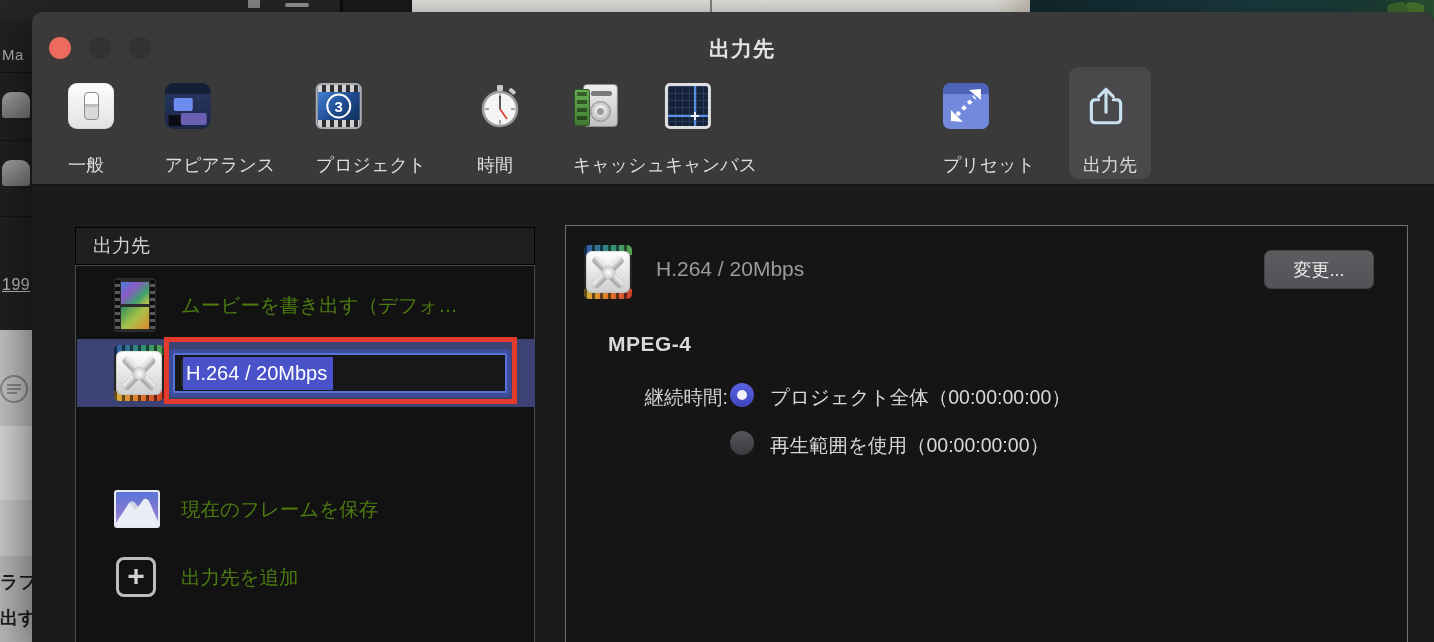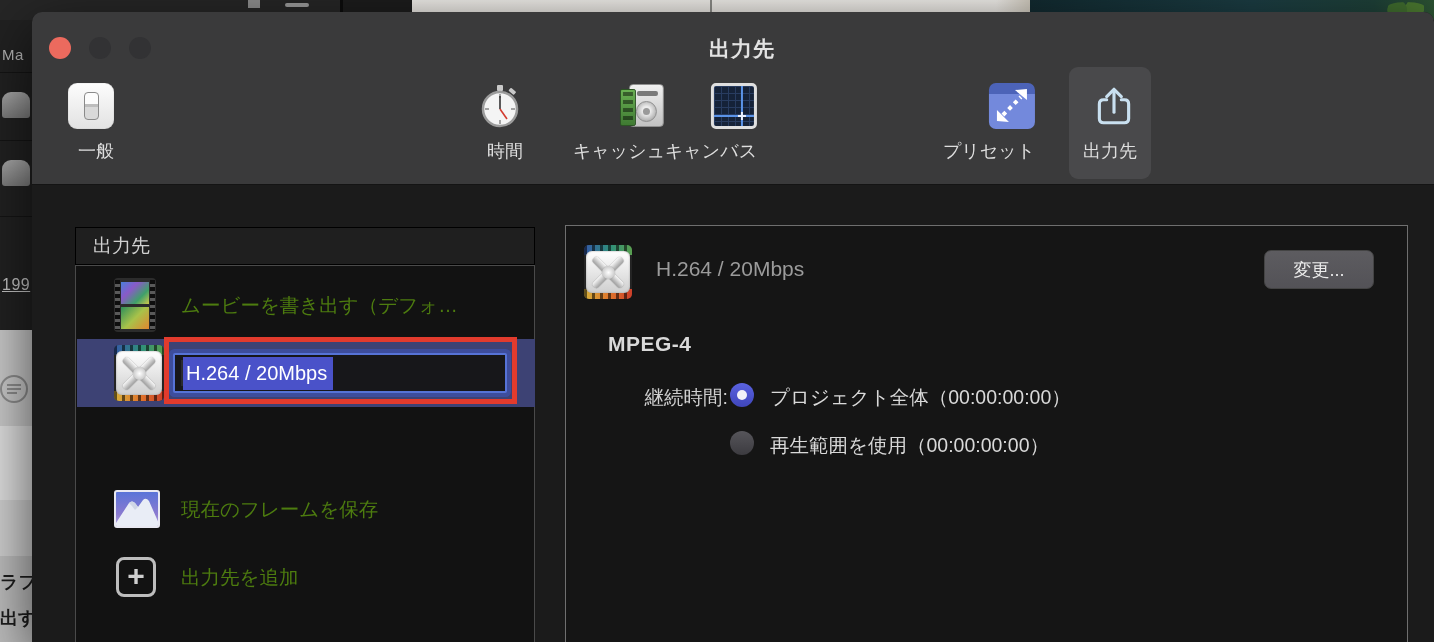--- a/index.html
+++ b/index.html
@@ -42,22 +42,22 @@
   .toolbar { position:absolute; left:0; top:0; width:100%; height:173px;
              background:#3a3a3b; border-radius:10px 10px 0 0; border-bottom:1px solid #141414; }
   .tl { position:absolute; top:25px; width:22px; height:22px; border-radius:50%; }
   .tl.red { left:17px; background:#ec6a5e; }
   .tl.g1 { left:57px; background:#323234; }
   .tl.g2 { left:97px; background:#323234; }
   .win-title { position:absolute; top:23px; left:710px; transform:translateX(-50%);
                color:#e3e3e3; font-size:21px; font-weight:700; letter-spacing:1px; white-space:nowrap; }
 
   .tb-item { position:absolute; top:55px; height:112px; transform:translateX(-50%);
-             display:flex; flex-direction:column; align-items:flex-end; justify-content:flex-start;
-             padding:16px 14px 0; border-radius:9px; }
+             display:flex; flex-direction:column; align-items:flex-start; justify-content:flex-start;
+             padding:16px 14px 0; border-radius:9px;gap:14px; }
   .tb-item.selected { background:#49494b; }
   .tb-item .lab { margin-top:10px; color:#dedede; font-size:18px; white-space:nowrap; }
   .tb-ic { width:46px; height:46px; position:relative; flex:0 0 46px; }
 
   
   .tb-general { border-radius:9px; background:linear-gradient(180deg,#fdfdfd,#e2e2e2);
                 display:flex; align-items:center; justify-content:center; box-shadow:inset 0 0 1px #999; }
   .tb-general .sw { width:15px; height:28px; border-radius:4px; border:1px solid #8a8a8a;
                     background:linear-gradient(180deg,#fcfcfc 0 44%,#bdbdbd 44% 52%,#d9d9d9 52%); }
   
@@ -233,20 +233,37 @@
       <div class="tl g1"></div>
       <div class="tl g2"></div>
       <div class="win-title">出力先</div>
 
       <div class="tb-item" style="left:59px;">
         <div class="tb-ic tb-general">
             <div class="sw"></div>
           </div>
         <div class="lab">一般</div>
       </div>
+      <div class="tb-item" style="left:188px;">
+        <div class="tb-ic tb-appearance">
+            <div class="t"></div>
+            <div class="b"></div>
+            <div class="k"></div>
+            <div class="p"></div>
+          </div>
+        <div class="lab">アピアランス</div>
+      </div>
+      <div class="tb-item" style="left:339px;">
+        <div class="tb-ic tb-project">
+            <div class="strip top"></div>
+            <div class="strip bot"></div>
+            <div class="c3"></div>
+          </div>
+        <div class="lab">プロジェクト</div>
+      </div>
       <div class="tb-item" style="left:468px;">
         <div class="tb-ic">
           <svg width="46" height="46" viewBox="0 0 46 46">
             <rect x="20" y="2" width="6" height="6" rx="1" fill="#c9c9c9"></rect>
             <rect x="32" y="6" width="7" height="4" rx="1" fill="#c9c9c9" transform="rotate(40 35 8)"></rect>
             <circle cx="23" cy="26" r="17" fill="#f4f4f4" stroke="#9b9b9b" stroke-width="2.5"></circle>
             <g stroke="#888" stroke-width="1.5">
               <line x1="23" y1="11" x2="23" y2="15"></line>
                 <line x1="23" y1="37" x2="23" y2="41"></line>
               <line x1="8" y1="26" x2="12" y2="26"></line>

